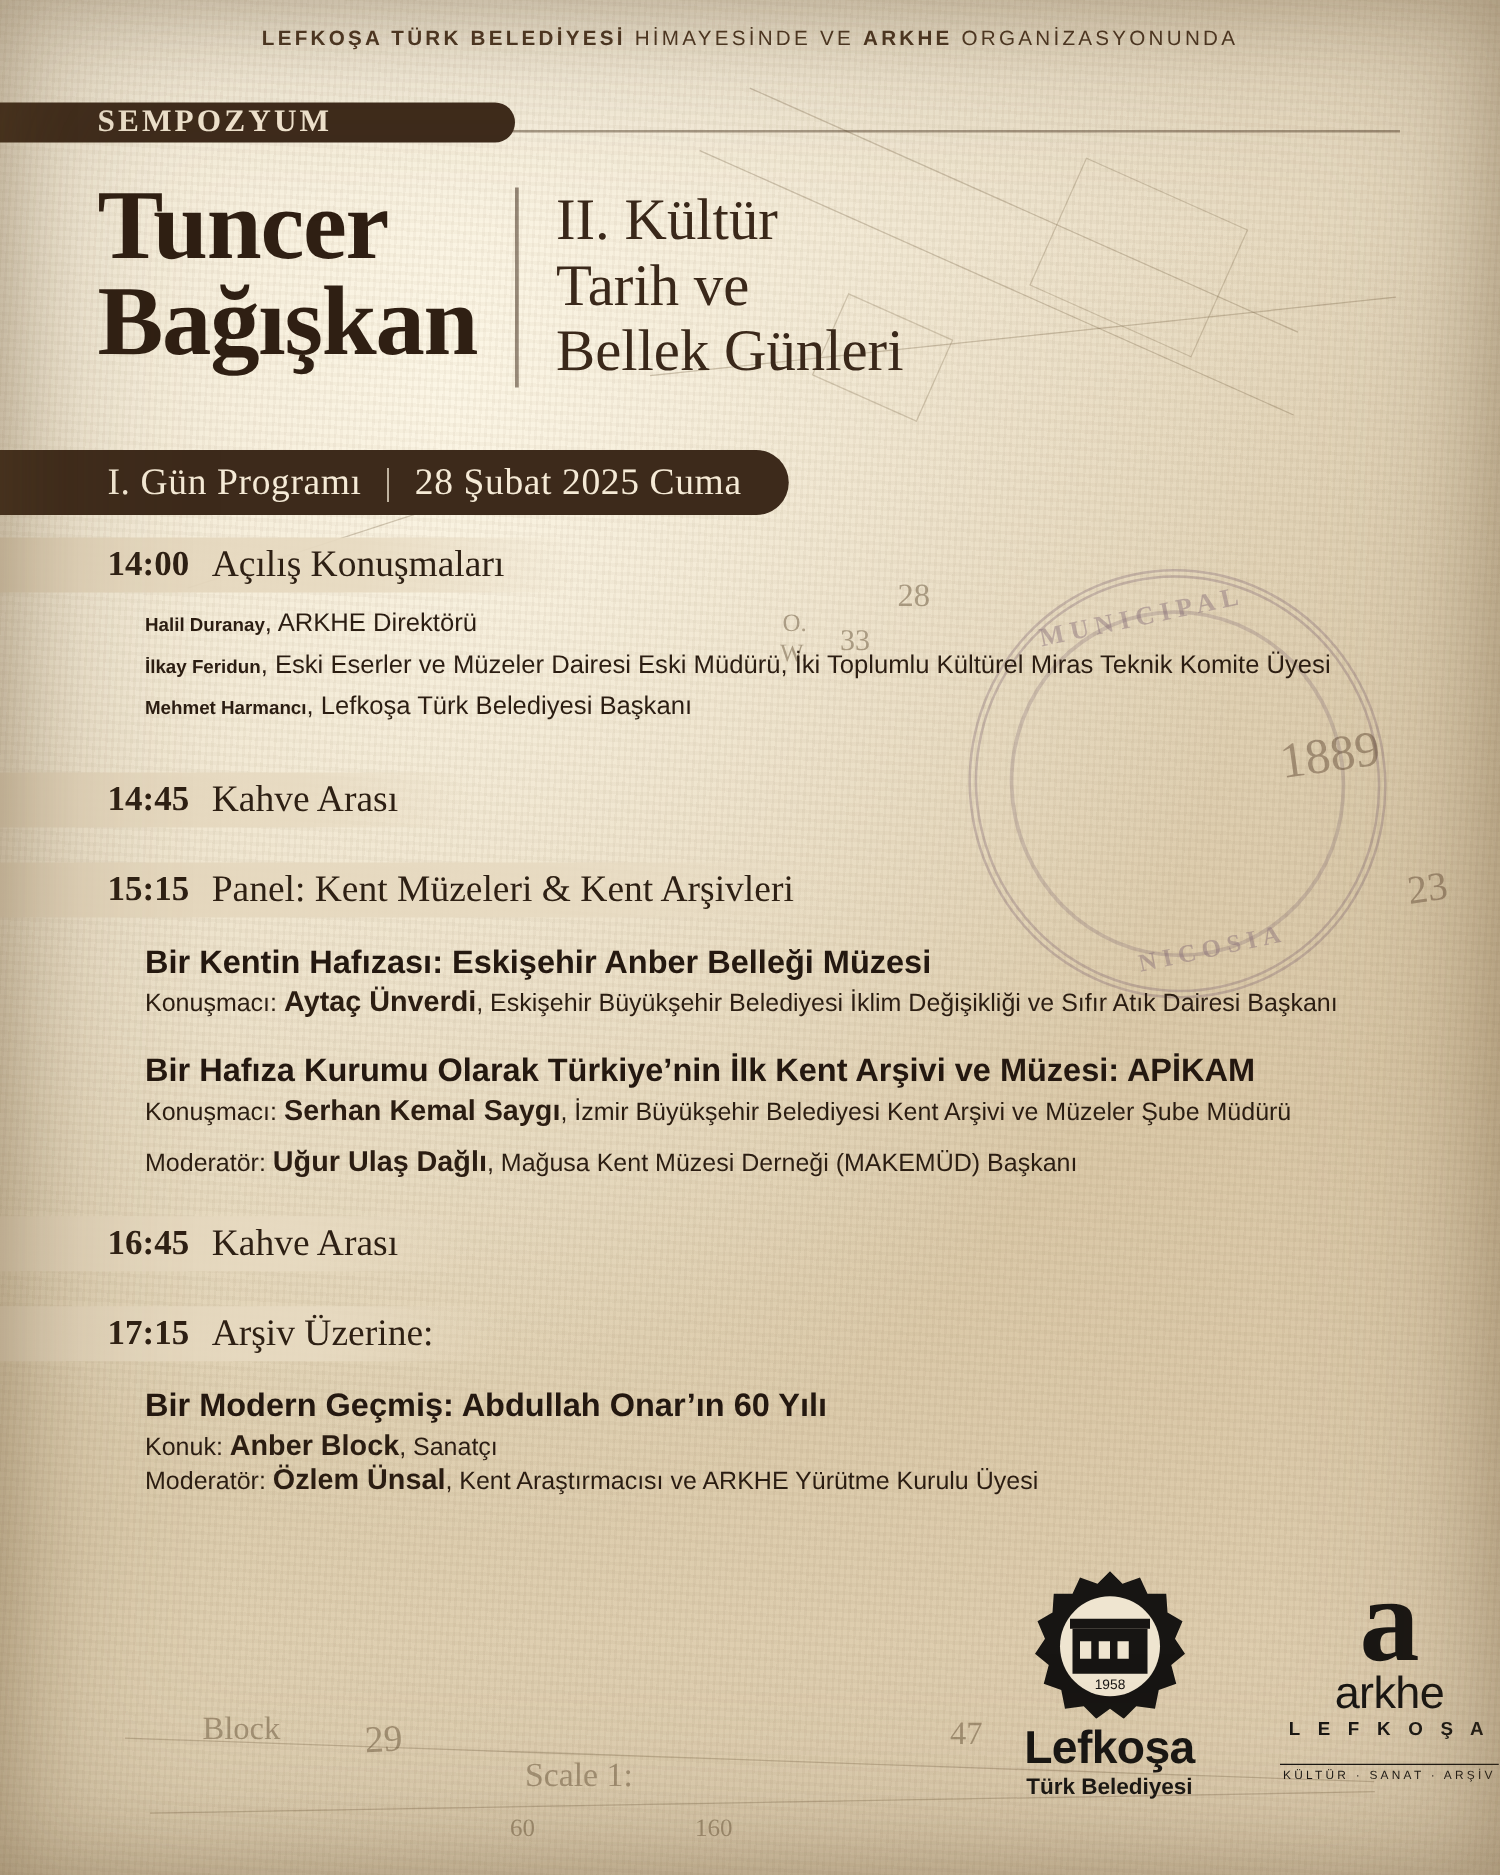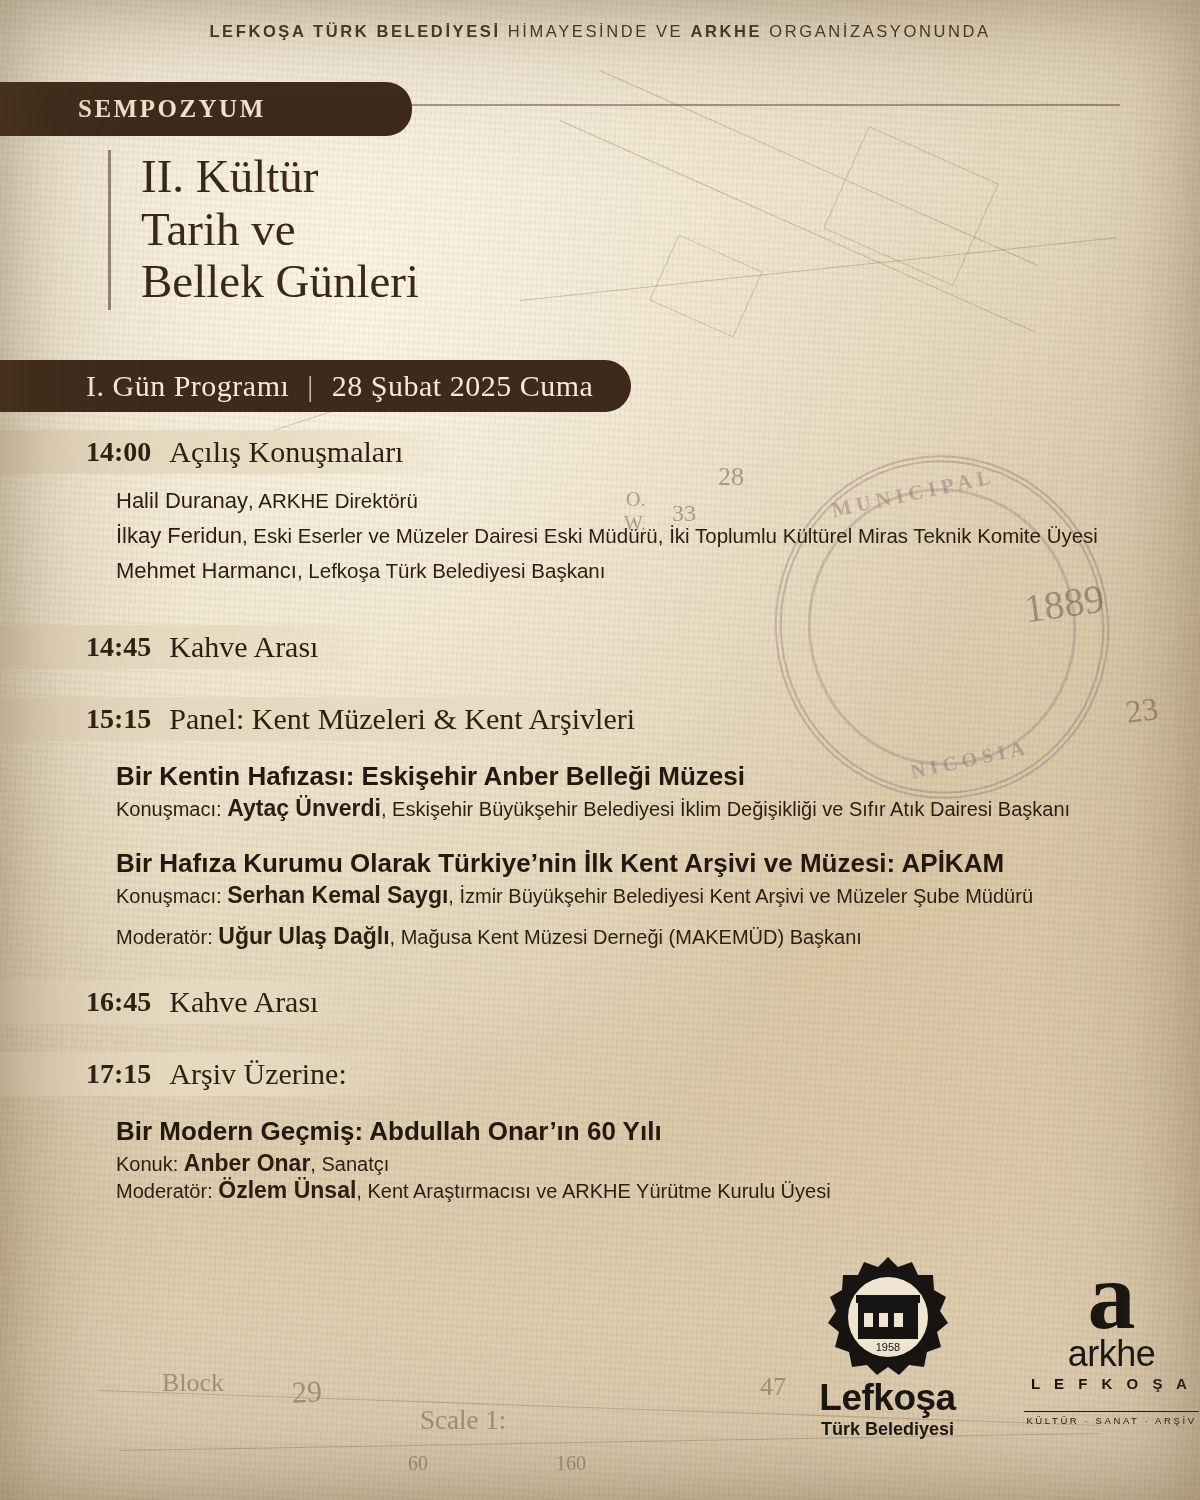--- a/index.html
+++ b/index.html
@@ -61,21 +61,21 @@
   }
   
   .toprow{
     position:absolute;top:22px;left:0;width:1200px;text-align:center;
     font-size:16.5px;letter-spacing:2.6px;color:#4a3422;
   }
   .toprow b{font-weight:bold;}
   .toprow span.light{font-weight:normal;}
   
   .tag-sempozyum{
-    position:absolute;left:0;top:82px;height:54px;min-width:300px;
+    position:absolute;left:0;top:82px;height:32px;min-width:300px;
     background:#3d2a1b;color:#f3e7d2;
     display:flex;align-items:center;
     padding:0 34px 0 78px;
     border-radius:0 26px 26px 0;
     font-family:"Liberation Serif",serif;
     font-weight:bold;font-size:25px;letter-spacing:2.5px;
   }
   .rule-top{
     position:absolute;left:320px;top:104px;width:800px;height:2px;background:rgba(70,50,32,.45);
   }
@@ -110,21 +110,21 @@
     display:inline-flex;align-items:center;height:44px;
     background:linear-gradient(90deg, rgba(228,214,188,.95) 0%, rgba(231,218,193,.92) 62%, rgba(231,218,193,0) 100%);
     border-radius:0 22px 22px 0;
     padding:0 60px 0 86px;
     font-family:"Liberation Serif",serif;color:#2e2014;
   }
   .slot-time{font-size:28px;font-weight:bold;margin-right:18px;}
   .slot-label{font-size:30px;}
   .slot-body{padding:8px 0 0 116px;color:#2b1d12;}
   .pline{font-size:20.5px;line-height:1.5;margin:2px 0;}
-  .pline b{font-weight:normal;font-size:22px;}
+  .pline b{font-weight:bold;font-size:15px;}
   .ptitle{font-weight:bold;font-size:26px;margin:12px 0 3px 0;color:#241810;}
   .prole{font-size:20px;}
   .prole b{font-size:23px;font-weight:bold;}
   .gap{height:14px;}
   
   .logos{position:absolute;left:800px;top:1255px;display:flex;gap:49px;align-items:flex-start;}
   .logo-lefkosa{width:175px;text-align:center;color:#171513;}
   .gearwrap{width:120px;height:120px;margin:0 auto;position:relative;}
   .logo-name{font-weight:bold;font-size:37px;line-height:1;margin-top:4px;letter-spacing:-.5px;}
   .logo-sub{font-weight:bold;font-size:18px;margin-top:3px;}
@@ -174,20 +174,24 @@
     <b>LEFKOŞA TÜRK BELEDİYESİ</b>
     <span class="light">HİMAYESİNDE VE</span>
     <b>ARKHE</b>
     <span class="light">ORGANİZASYONUNDA</span>
   </div>
 
   <div class="rule-top"></div>
   <div class="tag-sempozyum">SEMPOZYUM</div>
 
   <div class="title-wrap">
+    <div class="title-main">
+      <div>Tuncer</div>
+      <div>Bağışkan</div>
+    </div>
     <div class="title-div"></div>
     <div class="title-sub">
       <div>II. Kültür</div>
       <div>Tarih ve</div>
       <div>Bellek Günleri</div>
     </div>
   </div>
 
   <div class="daybar">
     <span>I.  Gün Programı</span>
@@ -260,21 +264,21 @@
     <div class="gap" style="height:28px"></div>
 
     <div class="slot">
       <div class="slot-head">
         <span class="slot-time">17:15</span>
         <span class="slot-label">Arşiv Üzerine:</span>
       </div>
       <div class="slot-body">
         <div class="ptitle">Bir Modern Geçmiş: Abdullah Onar’ın 60 Yılı</div>
         <div class="prole">
-          <span>Konuk: </span><b>Anber Onar</b><span>, Sanatçı</span>
+          <span>Konuk: </span><b>Anber Block</b><span>, Sanatçı</span>
         </div>
         <div class="prole">
           <span>Moderatör: </span><b>Özlem Ünsal</b><span>, Kent Araştırmacısı ve ARKHE Yürütme Kurulu Üyesi</span>
         </div>
       </div>
     </div>
 
   </div>
 
   <div class="logos">

